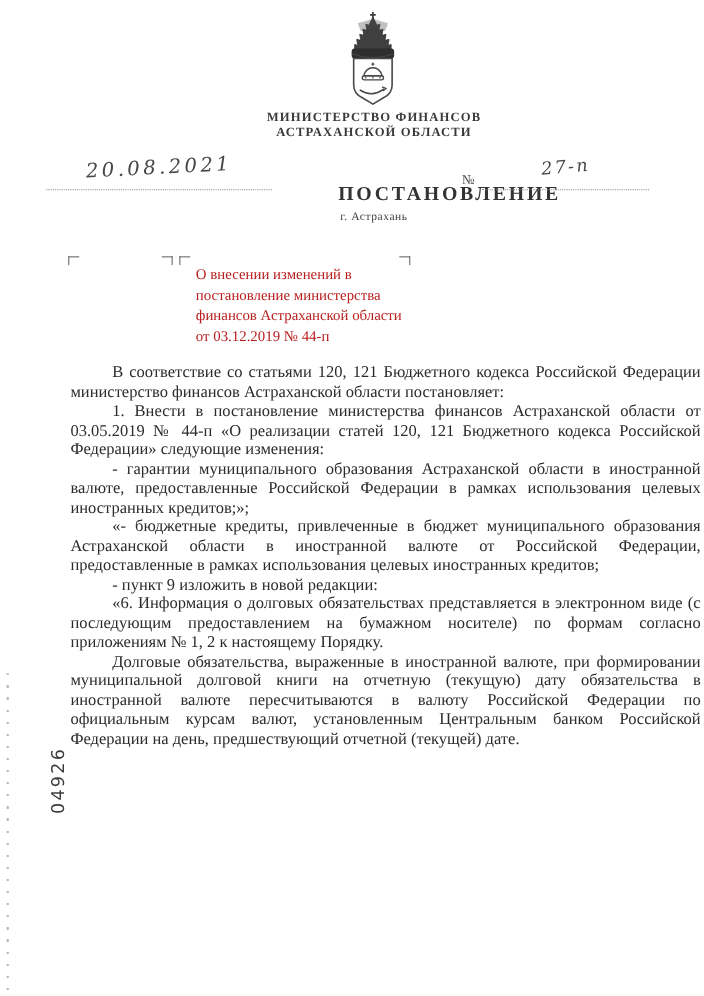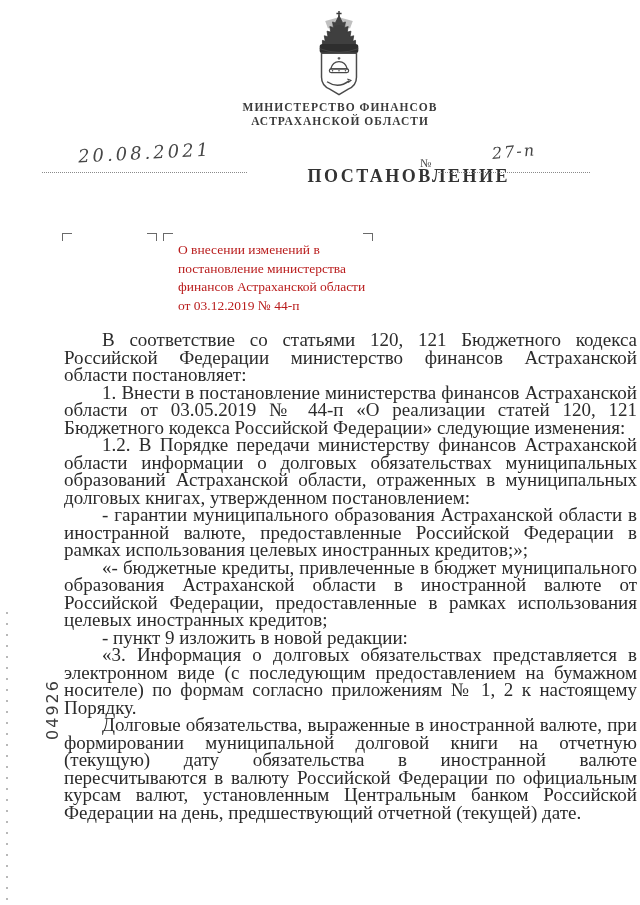--- a/index.html
+++ b/index.html
@@ -47,21 +47,21 @@
   .m1{left:62px;} .m2{left:147px;} .m3{left:163px;} .m4{left:363px;}
   
   .title-block{
     position:absolute;left:178px;top:241px;width:210px;
     font-size:13.5px;line-height:18.5px;color:#b91c1c;
     white-space:pre-line;
   }
   
   .body-text{
     position:absolute;left:64px;top:331px;width:573px;
-    font-size:19px;line-height:17.5px;text-align:justify;color:#2b2b2b;
+    font-size:15px;line-height:17.5px;text-align:justify;color:#2b2b2b;
   }
   .body-text p{margin:0;text-indent:38px;}
   
   .vstamp{
     position:absolute;left:2px;top:672px;width:80px;height:80px;
   }
   .vstamp span{
     position:absolute;left:20px;top:28px;
     display:inline-block;transform:rotate(-90deg);transform-origin:center;
     font-family:"DejaVu Sans","Liberation Sans",sans-serif;
@@ -110,39 +110,39 @@
 
   <div class="date-field">
     <span class="hand">20.08.2021</span>
   </div>
 
   <div class="num-sign">№</div>
   <div class="num-field">
     <span class="hand">27-п</span>
   </div>
 
+  <div class="city">г. Астрахань</div>
 
   <span class="cmark tl m1"></span>
   <span class="cmark tr m2"></span>
   <span class="cmark tl m3"></span>
   <span class="cmark tr m4"></span>
 
   <div class="title-block">О внесении изменений в
 постановление министерства
 финансов Астраханской области
 от 03.12.2019 № 44-п</div>
 
   <div class="body-text">
     <p>В соответствие со статьями 120, 121 Бюджетного кодекса Российской Федерации министерство финансов Астраханской области постановляет:</p>
     <p>1. Внести в постановление министерства финансов Астраханской области от 03.05.2019 № 44-п «О реализации статей 120, 121 Бюджетного кодекса Российской Федерации» следующие изменения:</p>
-    <p>1.2. В Порядке передачи министерству финансов Астраханской области информации о долговых обязательствах муниципальных образований Астраханской области, отраженных в муниципальных долговых книгах, утвержденном постановлением:</p>
     <p>- гарантии муниципального образования Астраханской области в иностранной валюте, предоставленные Российской Федерации в рамках использования целевых иностранных кредитов;»;</p>
     <p>«- бюджетные кредиты, привлеченные в бюджет муниципального образования Астраханской области в иностранной валюте от Российской Федерации, предоставленные в рамках использования целевых иностранных кредитов;</p>
     <p>- пункт 9 изложить в новой редакции:</p>
-    <p>«3. Информация о долговых обязательствах представляется в электронном виде (с последующим предоставлением на бумажном носителе) по формам согласно приложениям № 1, 2 к настоящему Порядку.</p>
+    <p>«6. Информация о долговых обязательствах представляется в электронном виде (с последующим предоставлением на бумажном носителе) по формам согласно приложениям № 1, 2 к настоящему Порядку.</p>
     <p>Долговые обязательства, выраженные в иностранной валюте, при формировании муниципальной долговой книги на отчетную (текущую) дату обязательства в иностранной валюте пересчитываются в валюту Российской Федерации по официальным курсам валют, установленным Центральным банком Российской Федерации на день, предшествующий отчетной (текущей) дате.</p>
   </div>
 
   <div class="vstamp">
     <span>04926</span>
   </div>
 
   <div class="edge-dots"></div>
 
 </div>

